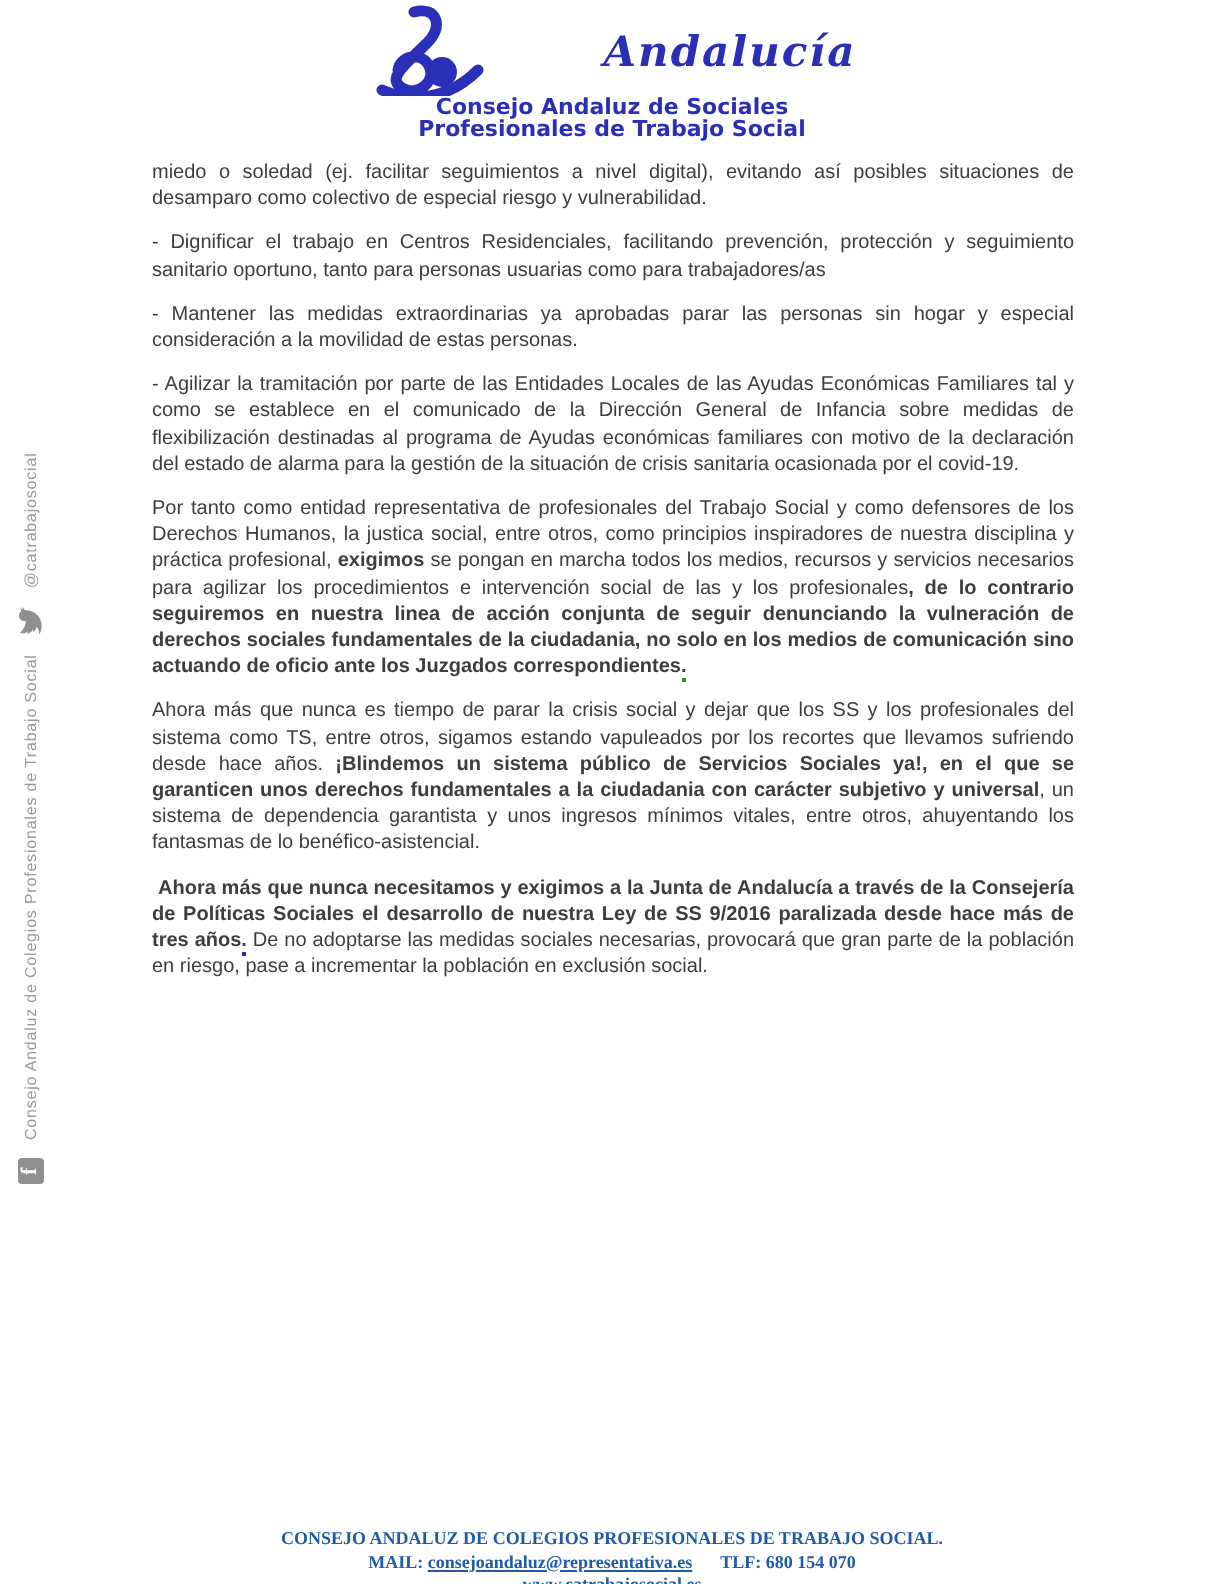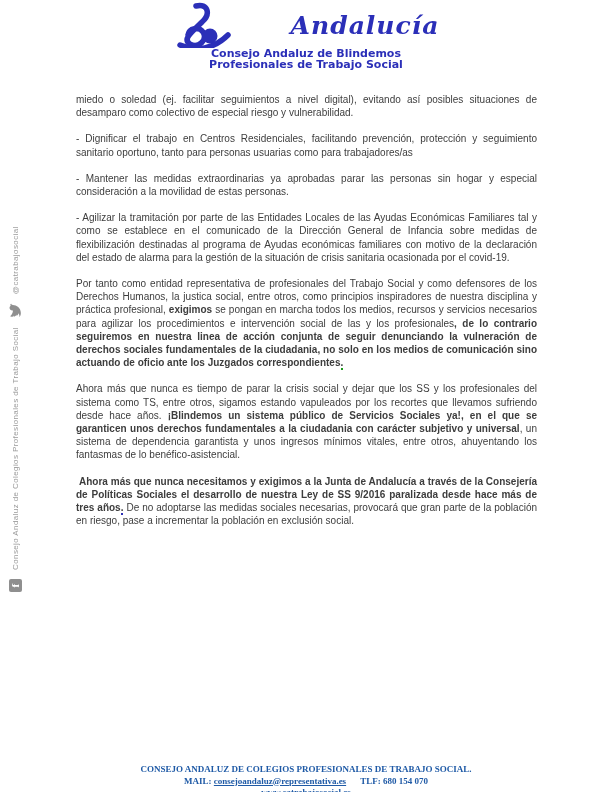--- a/index.html
+++ b/index.html
@@ -18,39 +18,39 @@
     margin:0 auto;
   }
 
   
   .header{position:absolute;top:0;left:0;right:0;text-align:center;}
   .logo-row{display:flex;justify-content:center;align-items:center;gap:6px;height:46px;margin-top:2px;}
   .logo-symbol svg{width:72px;height:46px;display:block;}
   .brand-script{
     font-family:"DejaVu Serif",serif;
     font-style:italic;font-weight:bold;
-    font-size:25px;color:var(--blue);
+    font-size:21px;color:var(--blue);
     letter-spacing:1px;
     margin-left:40px;
   }
   .org-name{
     font-family:"DejaVu Sans",sans-serif;
     font-weight:bold;font-size:11px;line-height:11px;
     color:var(--blue);
   }
   .org-name div{margin:0;}
 
   
   .content{
     position:absolute;left:76px;top:80px;width:461px;
     color:var(--body-text);
     font-size:10px;line-height:13.2px;
     text-align:justify;
   }
-  .content p{margin:13px 0 9px 0;}
+  .content p{margin:0 0 9px 0;}
   .b{font-weight:bold;}
   .u-green{border-bottom:2px solid #1a9a1a;}
   .u-blue{border-bottom:2px solid #2b2fb4;}
   .indent{text-indent:3px;}
 
   
   .sidebar{
     position:absolute;left:7px;top:592px;
     width:430px;height:16px;
     transform:rotate(-90deg);transform-origin:0 0;
@@ -102,21 +102,21 @@
           <g fill="none" stroke="#2b2fb8" stroke-width="5.5" stroke-linecap="round">
             <path d="M22,4 C34,1 37,12 28,20 C18,30 8,37 16,42 C24,47 34,38 29,30 C25,24 15,26 14,33"></path>
             <path d="M6,43 C22,50 40,47 54,33"></path>
           </g>
           <circle cx="36" cy="34" r="7.5" fill="#2b2fb8"></circle>
         </svg>
       </span>
       <span class="brand-script">Andalucía</span>
     </div>
     <div class="org-name">
-      <div>Consejo Andaluz de Blindemos</div>
+      <div>Consejo Andaluz de Sociales</div>
       <div>Profesionales de Trabajo Social</div>
     </div>
   </div>
 
   <div class="content">
     <p>
       <span>miedo o soledad (ej. facilitar seguimientos a nivel digital), evitando así posibles situaciones de desamparo como colectivo de especial riesgo y vulnerabilidad.</span>
     </p>
     <p>
       <span>- Dignificar el trabajo en Centros Residenciales, facilitando prevención, protección y seguimiento sanitario oportuno, tanto para personas usuarias como para trabajadores/as</span>

